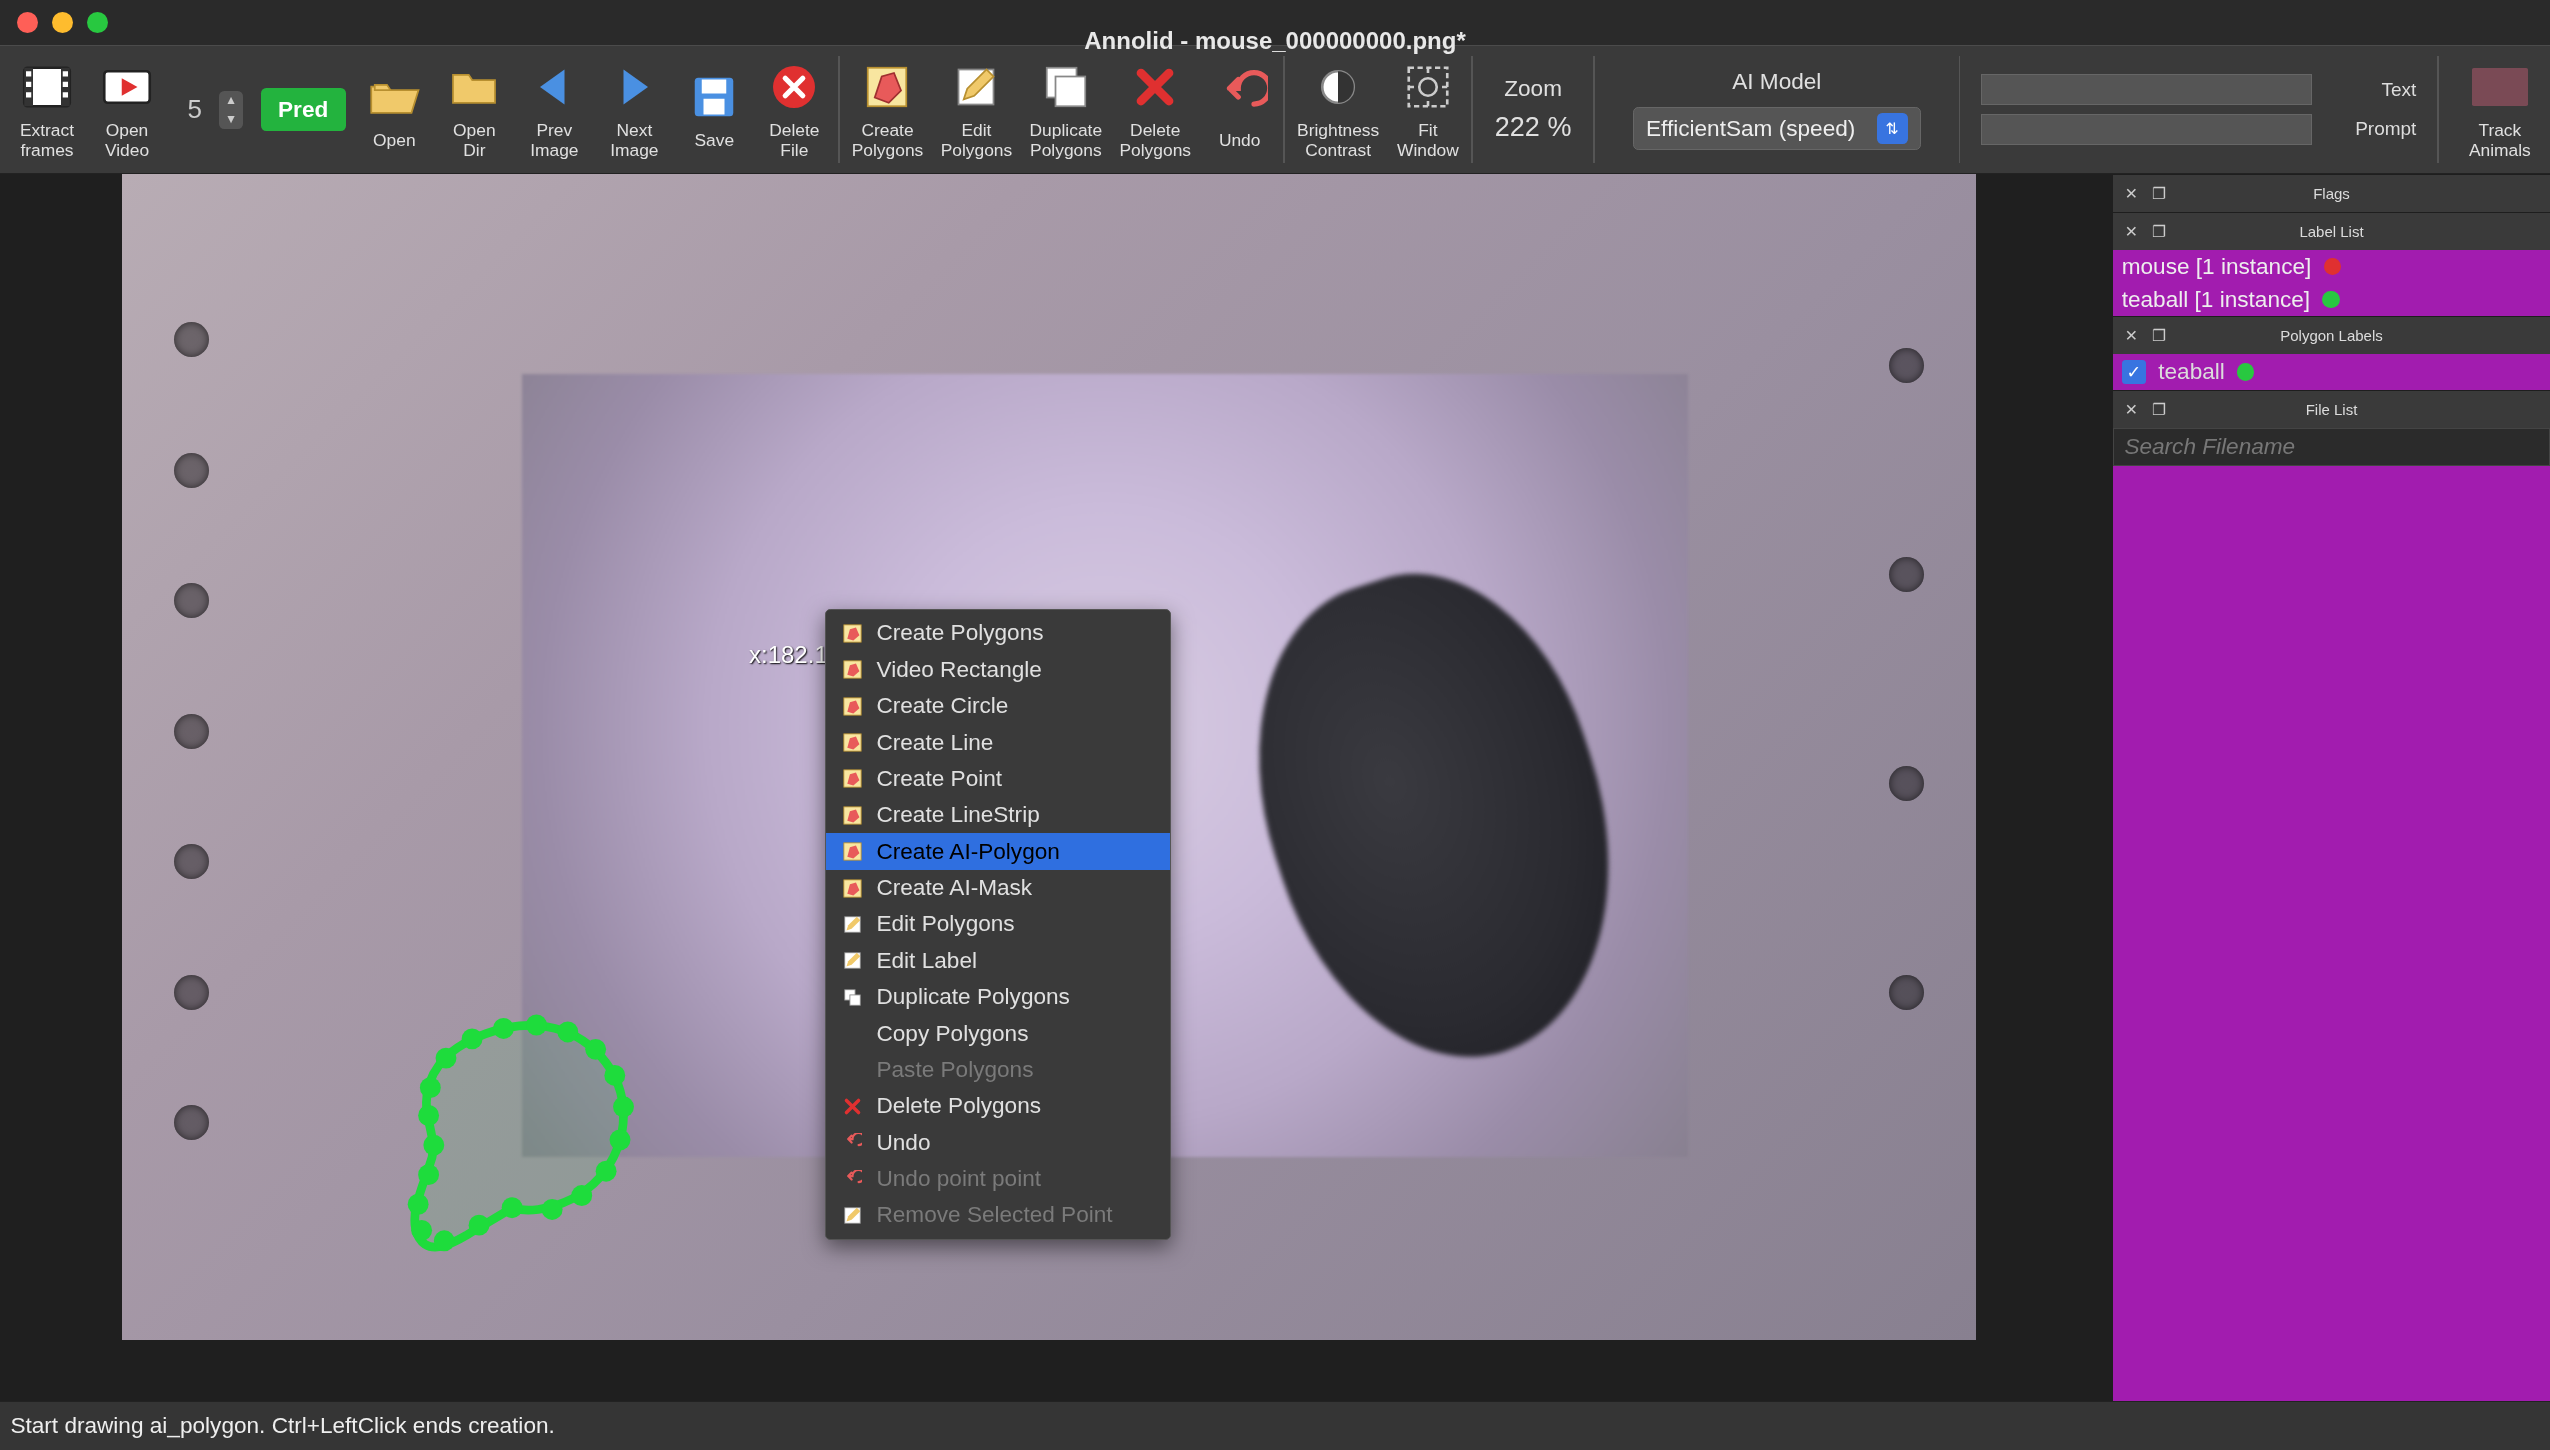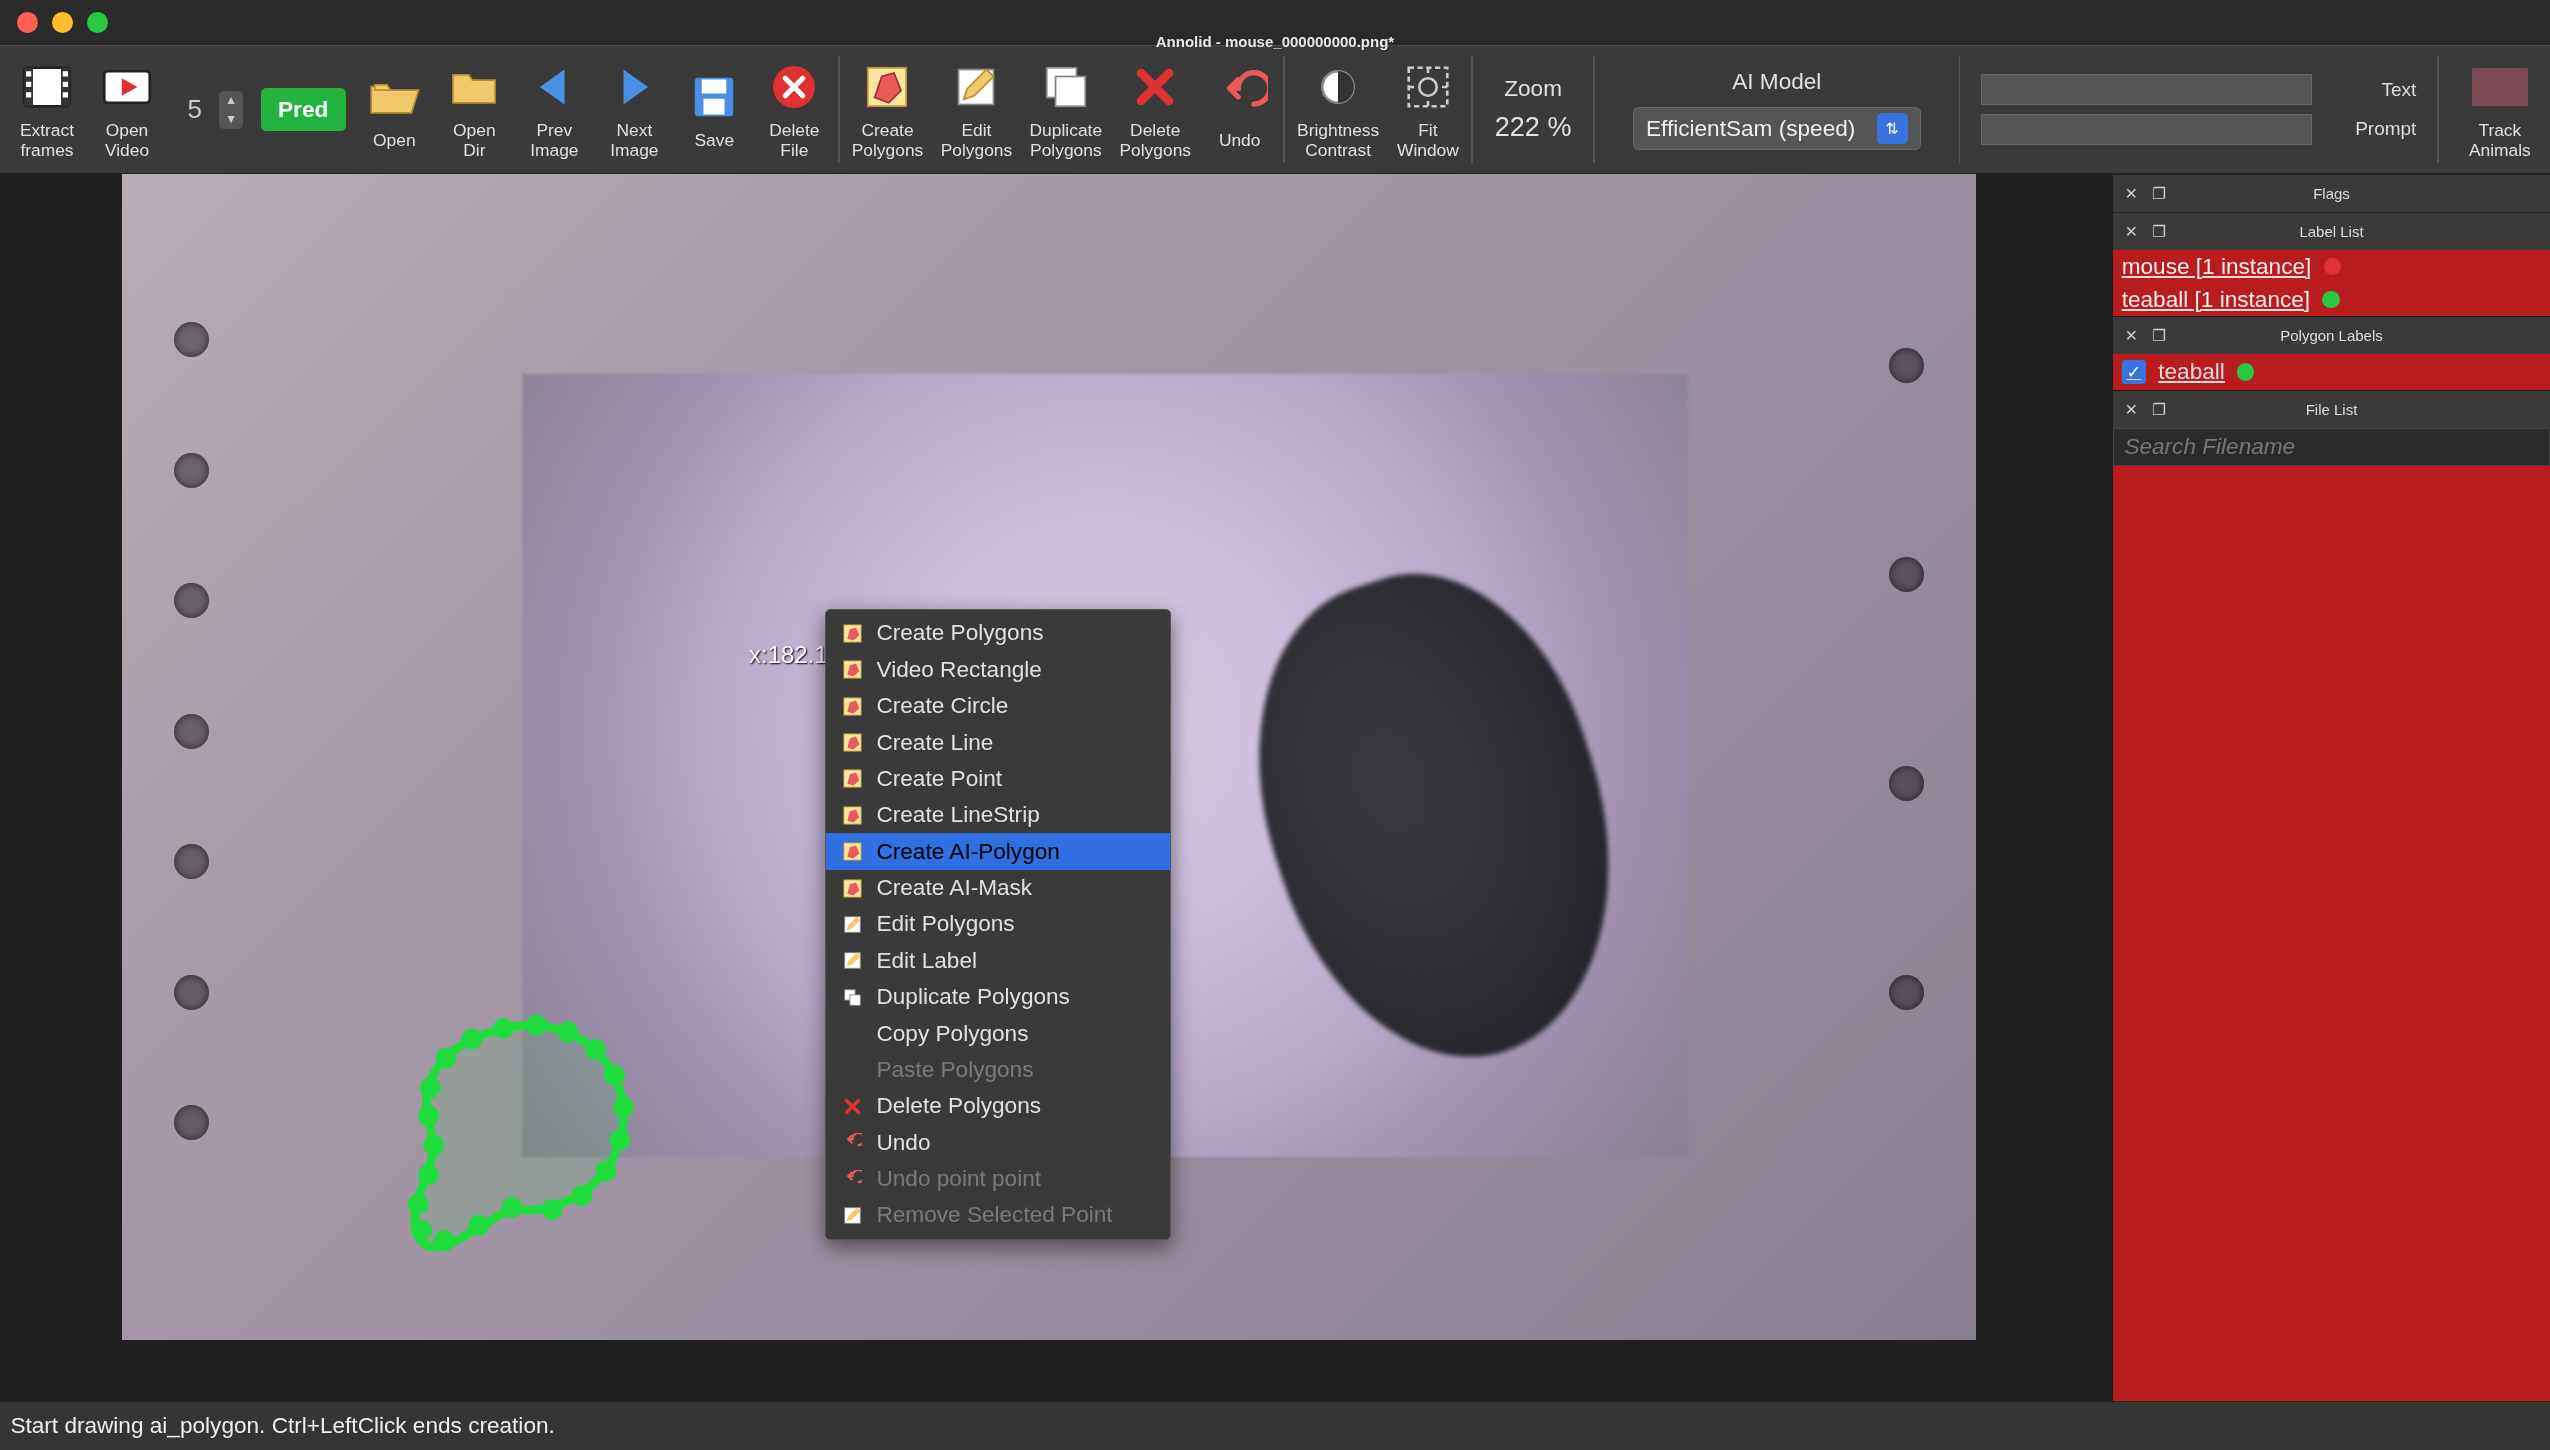--- a/index.html
+++ b/index.html
@@ -5,21 +5,21 @@
 * { margin: 0; padding: 0; box-sizing: border-box; font-family: -apple-system, "Helvetica Neue", Arial, sans-serif; }
 body { background: #2b2b2b; color: #dcdcdc; width: 2550px; height: 1450px; overflow: hidden; font-size: 21px; }
 
 
 .titlebar { height: 45px; background: #2a2a2a; display: flex; align-items: center; position: relative; }
 .traffic-lights { display: flex; gap: 14px; padding-left: 17.4px; }
 .dot { width: 21px; height: 21px; border-radius: 50%; }
 .dot.red { background: #ff5f57; }
 .dot.yellow { background: #febc2e; }
 .dot.green { background: #28c840; }
-.title { position: absolute; left: 50%; transform: translateX(-50%); font-size: 15px; font-weight: 600; color: #e8e8e8; margin-top: 37px; }
+.title { position: absolute; left: 50%; transform: translateX(-50%); font-size: 24px; font-weight: 600; color: #e8e8e8; margin-top: 37px; }
 
 
 .toolbar { height: 129px; background: #3a3a3a; border-top: 1.7px solid #4b4b4b; border-bottom: 1.7px solid #222; display: flex; align-items: stretch; padding: 0 7px; }
 .tb-group { display: flex; align-items: center; }
 .tb-sep { width: 1.7px; background: #555; margin: 10.4px 3.5px; }
 .tb-btn { display: flex; flex-direction: column; align-items: center; justify-content: center; padding: 5.2px 8.7px; min-width: 80px; cursor: pointer; gap: 5.2px; }
 .tb-icon { width: 56px; height: 56px; display: flex; align-items: center; justify-content: center; }
 .tb-label { font-size: 17.4px; text-align: center; color: #e0e0e0; line-height: 1.15; white-space: pre-line; }
 .spin-wrap { display: flex; align-items: center; gap: 5.2px; }
 .spin-val { width: 38px; font-size: 26px; text-align: center; color: #ccc; }
@@ -57,21 +57,21 @@
 .ctx-item.disabled { color: #7a7a7a; }
 .ctx-icon { width: 22.6px; height: 22.6px; display: flex; align-items: center; justify-content: center; font-size: 19px; }
 
 
 .right-panels { width: 437px; background: #2b2b2b; display: flex; flex-direction: column; }
 .panel { display: flex; flex-direction: column; border-top: 1.7px solid #1e1e1e; }
 .panel-header { height: 37px; background: #3a3a3a; display: flex; align-items: center; position: relative; }
 .panel-header-btns { display: flex; gap: 5.2px; padding-left: 7px; }
 .ph-btn { width: 22.6px; height: 22.6px; color: #ccc; font-size: 15.7px; display: flex; align-items: center; justify-content: center; cursor: pointer; }
 .panel-title { position: absolute; left: 50%; transform: translateX(-50%); font-size: 15px; color: #dcdcdc; }
-.panel-body { flex: 1; background: #b91c1c; overflow: auto; font-size: 22.6px; text-decoration: underline; }
+.panel-body { flex: 1; background: #a21caf; overflow: auto; font-size: 22.6px; }
 .panel-flags .panel-body { height: 237px; }
 .panel-labellist .panel-body { height: 237px; }
 .panel-polylabels .panel-body { height: 237px; }
 .panel-filelist .panel-body { flex: 1; }
 .list-item { display: flex; align-items: center; gap: 12.2px; padding: 3.5px 8.7px; color: #eee; }
 .color-dot { width: 17.4px; height: 17.4px; border-radius: 50%; display: inline-block; }
 .poly-row { display: flex; align-items: center; gap: 12.2px; padding: 5.2px 8.7px; }
 .chk { width: 24.4px; height: 24.4px; background: #3874e0; border-radius: 3.5px; display: flex; align-items: center; justify-content: center; color: #fff; font-size: 17.4px; }
 .search-row { height: 38px; border: 0.9px solid #444; margin: 0; }
 .search-input { width: 100%; height: 100%; background: transparent; border: none; color: #ccc; font-size: 22.6px; padding: 0 10.4px; font-style: italic; }

